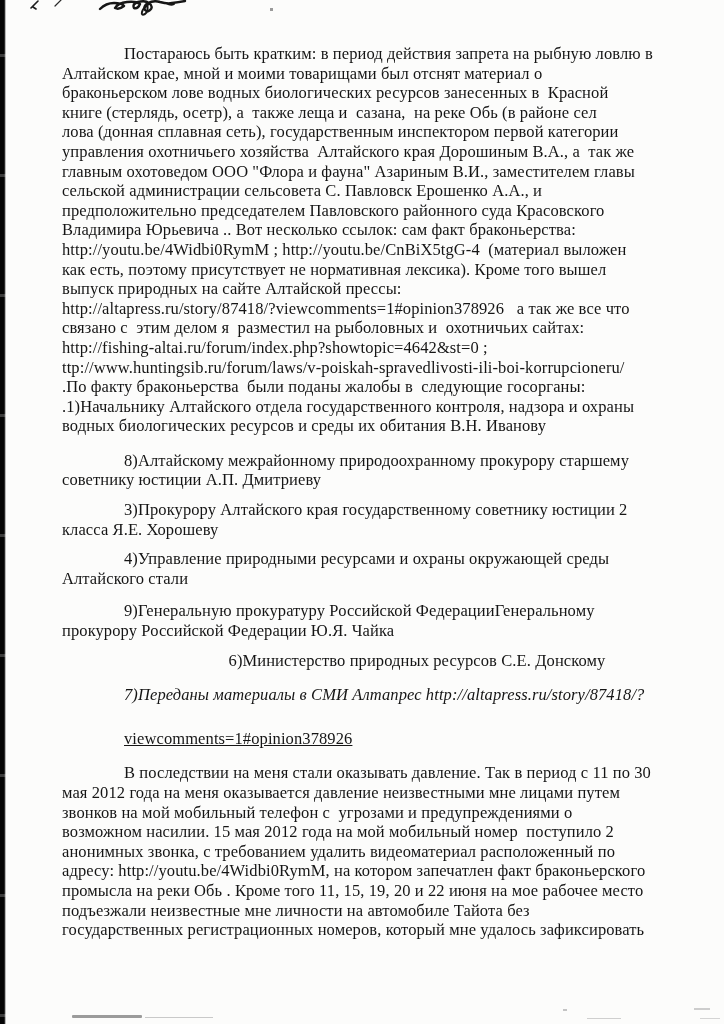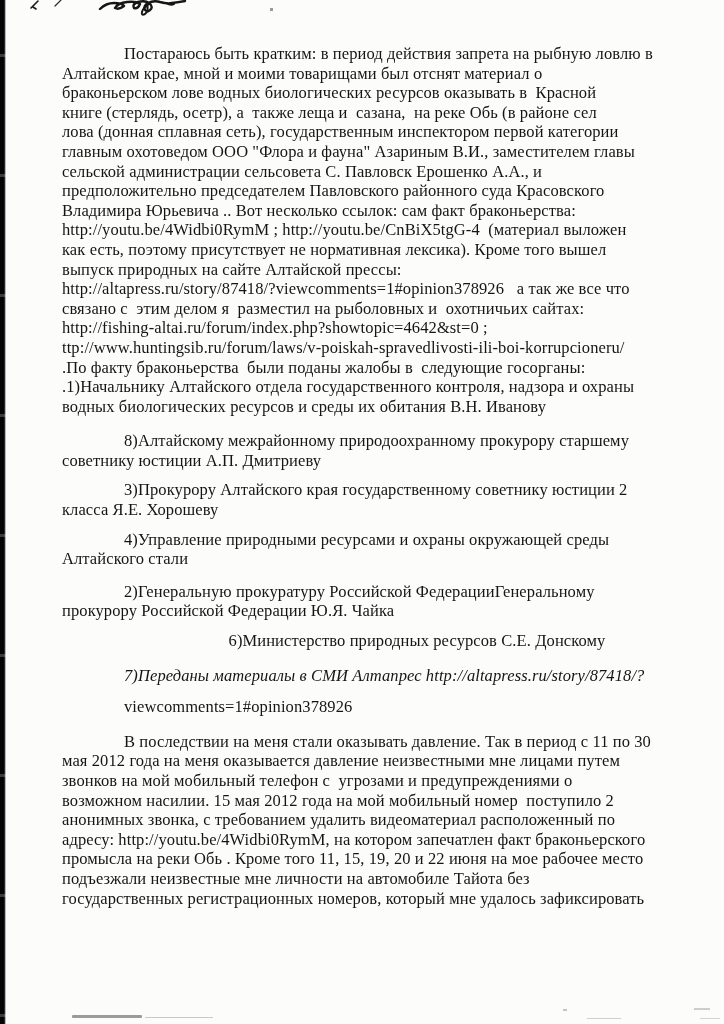--- a/index.html
+++ b/index.html
@@ -75,48 +75,49 @@
     <path d="M55 6 l6 -6" stroke="#2a2a2a" stroke-width="1.2" fill="none" stroke-linecap="round"></path>
 
     <path d="M100 9 q6 -6 14 -6 q8 0 10 3 q-5 4 -9 2 q3 -5 12 -6 q9 -1 13 2 q-2 5 -6 4 q-2 -4 4 -6 q7 -2 11 1 q4 3 2 6 q-3 4 -6 1 q-2 -4 3 -7 q6 -3 12 -1 q7 2 12 1 q7 -1 13 -2" stroke="#161616" stroke-width="2.4" fill="none" stroke-linecap="round" stroke-linejoin="round"></path>
     <path d="M147 4 q2 7 -2 10 q-4 2 -3 -2 q1 -4 7 -8" stroke="#161616" stroke-width="2" fill="none" stroke-linecap="round"></path>
     <path d="M166 3 q5 3 8 1" stroke="#161616" stroke-width="2" fill="none" stroke-linecap="round"></path>
   </svg>
 
   <div class="textblock">
       <div class="line ind">Постараюсь быть кратким: в период действия запрета на рыбную ловлю в</div>
       <div class="line">Алтайском крае, мной и моими товарищами был отснят материал о</div>
-      <div class="line">браконьерском лове водных биологических ресурсов оказывать в  Красной</div>
+      <div class="line">браконьерском лове водных биологических ресурсов занесенных в  Красной</div>
       <div class="line">книге (стерлядь, осетр), а  также леща и  сазана,  на реке Обь (в районе сел</div>
       <div class="line">лова (донная сплавная сеть), государственным инспектором первой категории</div>
+      <div class="line">управления охотничьего хозяйства  Алтайского края Дорошиным В.А., а  так же</div>
       <div class="line">главным охотоведом ООО "Флора и фауна" Азариным В.И., заместителем главы</div>
       <div class="line">сельской администрации сельсовета С. Павловск Ерошенко А.А., и</div>
       <div class="line">предположительно председателем Павловского районного суда Красовского</div>
       <div class="line">Владимира Юрьевича .. Вот несколько ссылок: сам факт браконьерства:</div>
       <div class="line">http://youtu.be/4Widbi0RymM ; http://youtu.be/CnBiX5tgG-4  (материал выложен</div>
       <div class="line">как есть, поэтому присутствует не нормативная лексика). Кроме того вышел</div>
       <div class="line">выпуск природных на сайте Алтайской прессы:</div>
       <div class="line">http://altapress.ru/story/87418/?viewcomments=1#opinion378926   а так же все что</div>
       <div class="line">связано с  этим делом я  разместил на рыболовных и  охотничьих сайтах:</div>
       <div class="line">http://fishing-altai.ru/forum/index.php?showtopic=4642&amp;st=0 ;</div>
       <div class="line">ttp://www.huntingsib.ru/forum/laws/v-poiskah-spravedlivosti-ili-boi-korrupcioneru/</div>
       <div class="line">.По факту браконьерства  были поданы жалобы в  следующие госорганы:</div>
       <div class="line">.1)Начальнику Алтайского отдела государственного контроля, надзора и охраны</div>
       <div class="line">водных биологических ресурсов и среды их обитания В.Н. Иванову</div>
       <div class="line ind" style="margin-top: 15px;">8)Алтайскому межрайонному природоохранному прокурору старшему</div>
       <div class="line">советнику юстиции А.П. Дмитриеву</div>
       <div class="line ind" style="margin-top: 10px;">3)Прокурору Алтайского края государственному советнику юстиции 2</div>
       <div class="line">класса Я.Е. Хорошеву</div>
       <div class="line ind" style="margin-top: 10px;">4)Управление природными ресурсами и охраны окружающей среды</div>
       <div class="line">Алтайского стали</div>
-      <div class="line ind" style="margin-top: 13px;">2)Генеральную прокуратуру Российской ФедерацииГенеральному</div>
+      <div class="line ind" style="margin-top: 13px;">9)Генеральную прокуратуру Российской ФедерацииГенеральному</div>
       <div class="line">прокурору Российской Федерации Ю.Я. Чайка</div>
       <div class="line ind" style="margin-top: 10px; text-align: center;">6)Министерство природных ресурсов С.Е. Донскому</div>
       <div class="line ind" style="margin-top: 15px; font-style: italic;">7)Переданы материалы в СМИ Алтапрес http://altapress.ru/story/87418/?</div>
-      <div class="line ind" style="margin-top: 12px;">viewcomments=1#opinion378926</div>
+      <div class="line ind" style="margin-top: 24px; text-decoration: underline;">viewcomments=1#opinion378926</div>
       <div class="line ind" style="margin-top: 15px;">В последствии на меня стали оказывать давление. Так в период с 11 по 30</div>
       <div class="line">мая 2012 года на меня оказывается давление неизвестными мне лицами путем</div>
       <div class="line">звонков на мой мобильный телефон с  угрозами и предупреждениями о</div>
       <div class="line">возможном насилии. 15 мая 2012 года на мой мобильный номер  поступило 2</div>
       <div class="line">анонимных звонка, с требованием удалить видеоматериал расположенный по</div>
       <div class="line">адресу: http://youtu.be/4Widbi0RymM, на котором запечатлен факт браконьерского</div>
       <div class="line">промысла на реки Обь . Кроме того 11, 15, 19, 20 и 22 июня на мое рабочее место</div>
       <div class="line">подъезжали неизвестные мне личности на автомобиле Тайота без</div>
       <div class="line">государственных регистрационных номеров, который мне удалось зафиксировать</div>
     </div>

